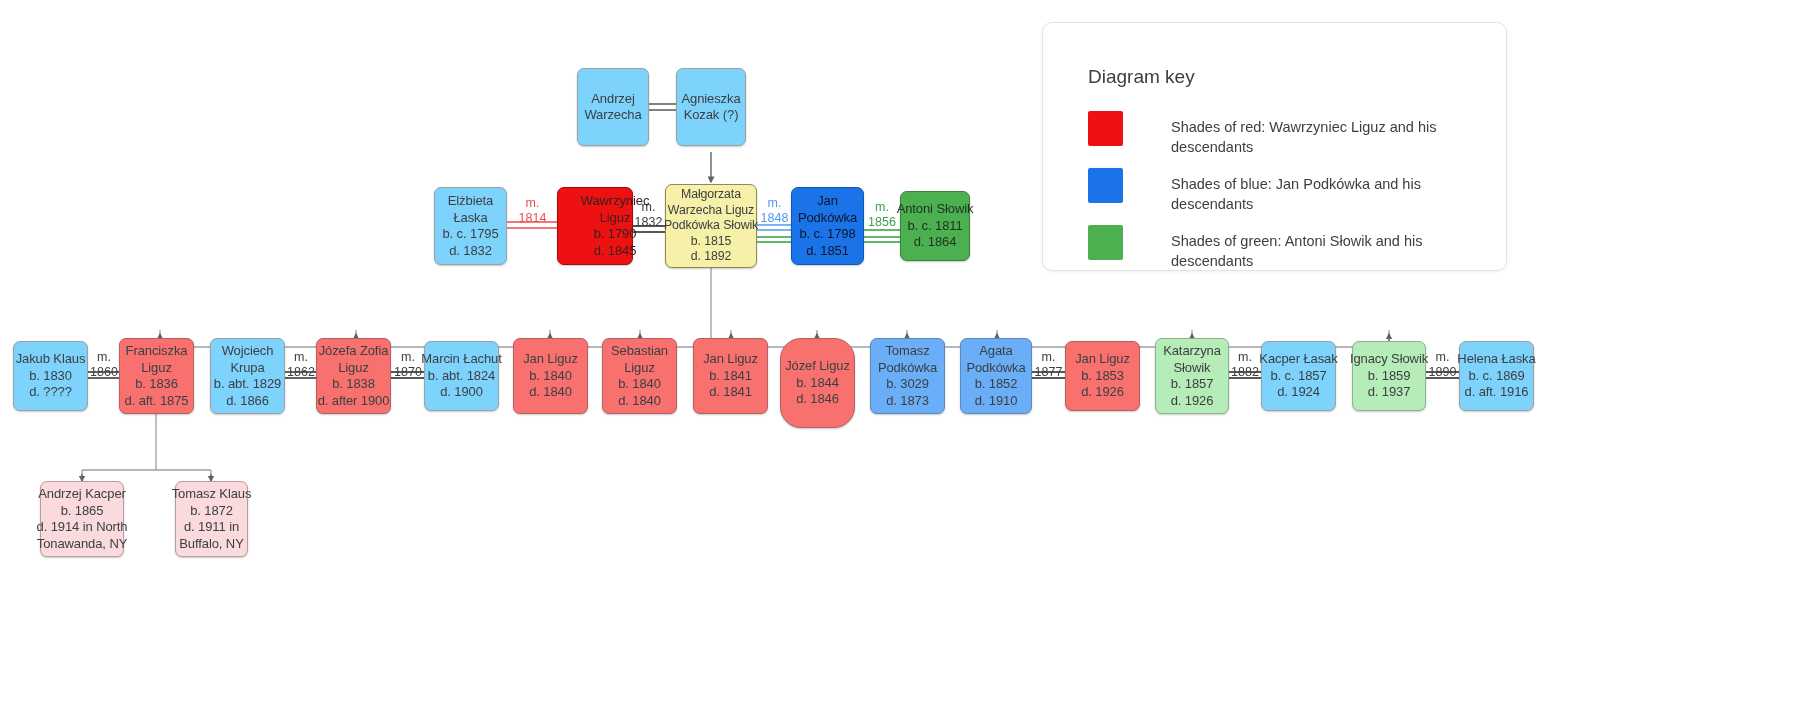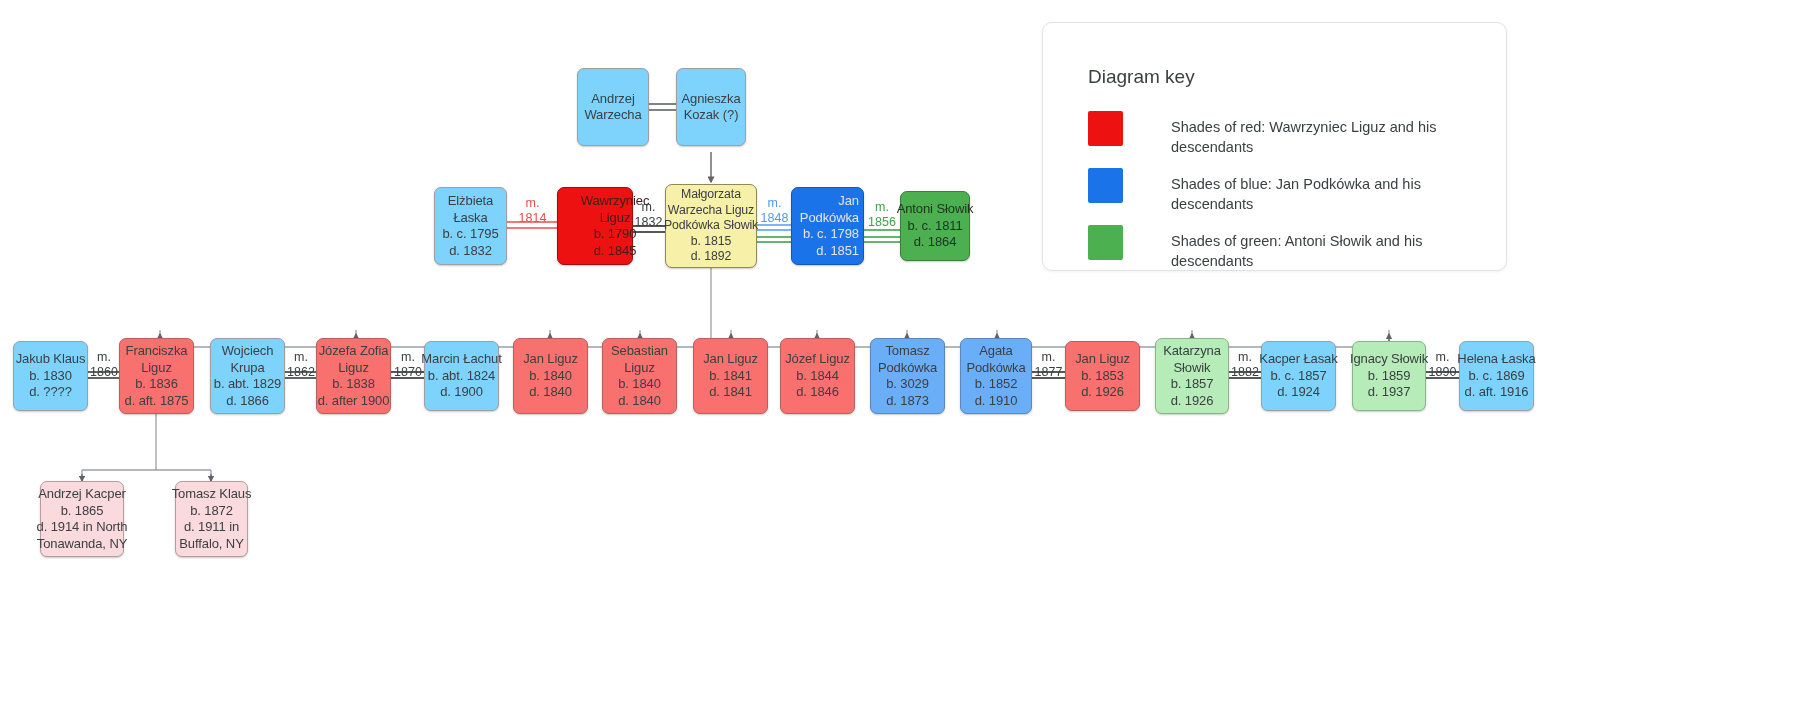--- a/index.html
+++ b/index.html
@@ -31,21 +31,21 @@
     line-height:16.5px;
     letter-spacing:-0.1px;
     box-shadow:0 1px 2px rgba(0,0,0,0.22);
     padding:2px 4px;
   }
   .node .ln{display:block;white-space:nowrap;}
 
   .c-white {background:#7dd3fc;border-color:#9aa0a6;}
   .c-yellow{background:#f7f0a8;border-color:#8f8a55;}
   .c-red   {background:#ee1111;border-color:#9b1010;color:#3c2020;padding-left:44px;}
-  .c-blue  {background:#1a73e8;border-color:#1257b5;color:#e5e5e5;align-items:flex-end;}
+  .c-blue  {background:#1a73e8;border-color:#1257b5;color:#0f172a;}
   .c-green {background:#4caf50;border-color:#37833b;color:#1d3320;}
   .c-salmon{background:#f8716f;border-color:#b6615f;}
   .c-lblue {background:#6aaef8;border-color:#5a88bd;}
   .c-lgreen{background:#b5ecb7;border-color:#8ab48c;}
   .c-pink  {background:#fadadd;border-color:#b99ca0;}
 
   
   .mlabel{
     position:absolute;
     text-align:center;
@@ -288,21 +288,21 @@
     <span class="ln">b. 1840</span>
     <span class="ln">d. 1840</span>
   </div>
 
   <div class="node c-salmon" style="left:693px;top:338px;width:75px;height:76px;">
     <span class="ln">Jan Liguz</span>
     <span class="ln">b. 1841</span>
     <span class="ln">d. 1841</span>
   </div>
 
-  <div class="node c-salmon" style="left:780px;top:338px;width:75px;height:76px;">
+  <div class="node c-salmon" style="left:780px;top:338px;width:75px;height:90px;border-radius:21px;">
     <span class="ln">Józef Liguz</span>
     <span class="ln">b. 1844</span>
     <span class="ln">d. 1846</span>
   </div>
 
   <div class="node c-lblue" style="left:870px;top:338px;width:75px;height:76px;">
     <span class="ln">Tomasz</span>
     <span class="ln">Podkówka</span>
     <span class="ln">b. 3029</span>
     <span class="ln">d. 1873</span>

